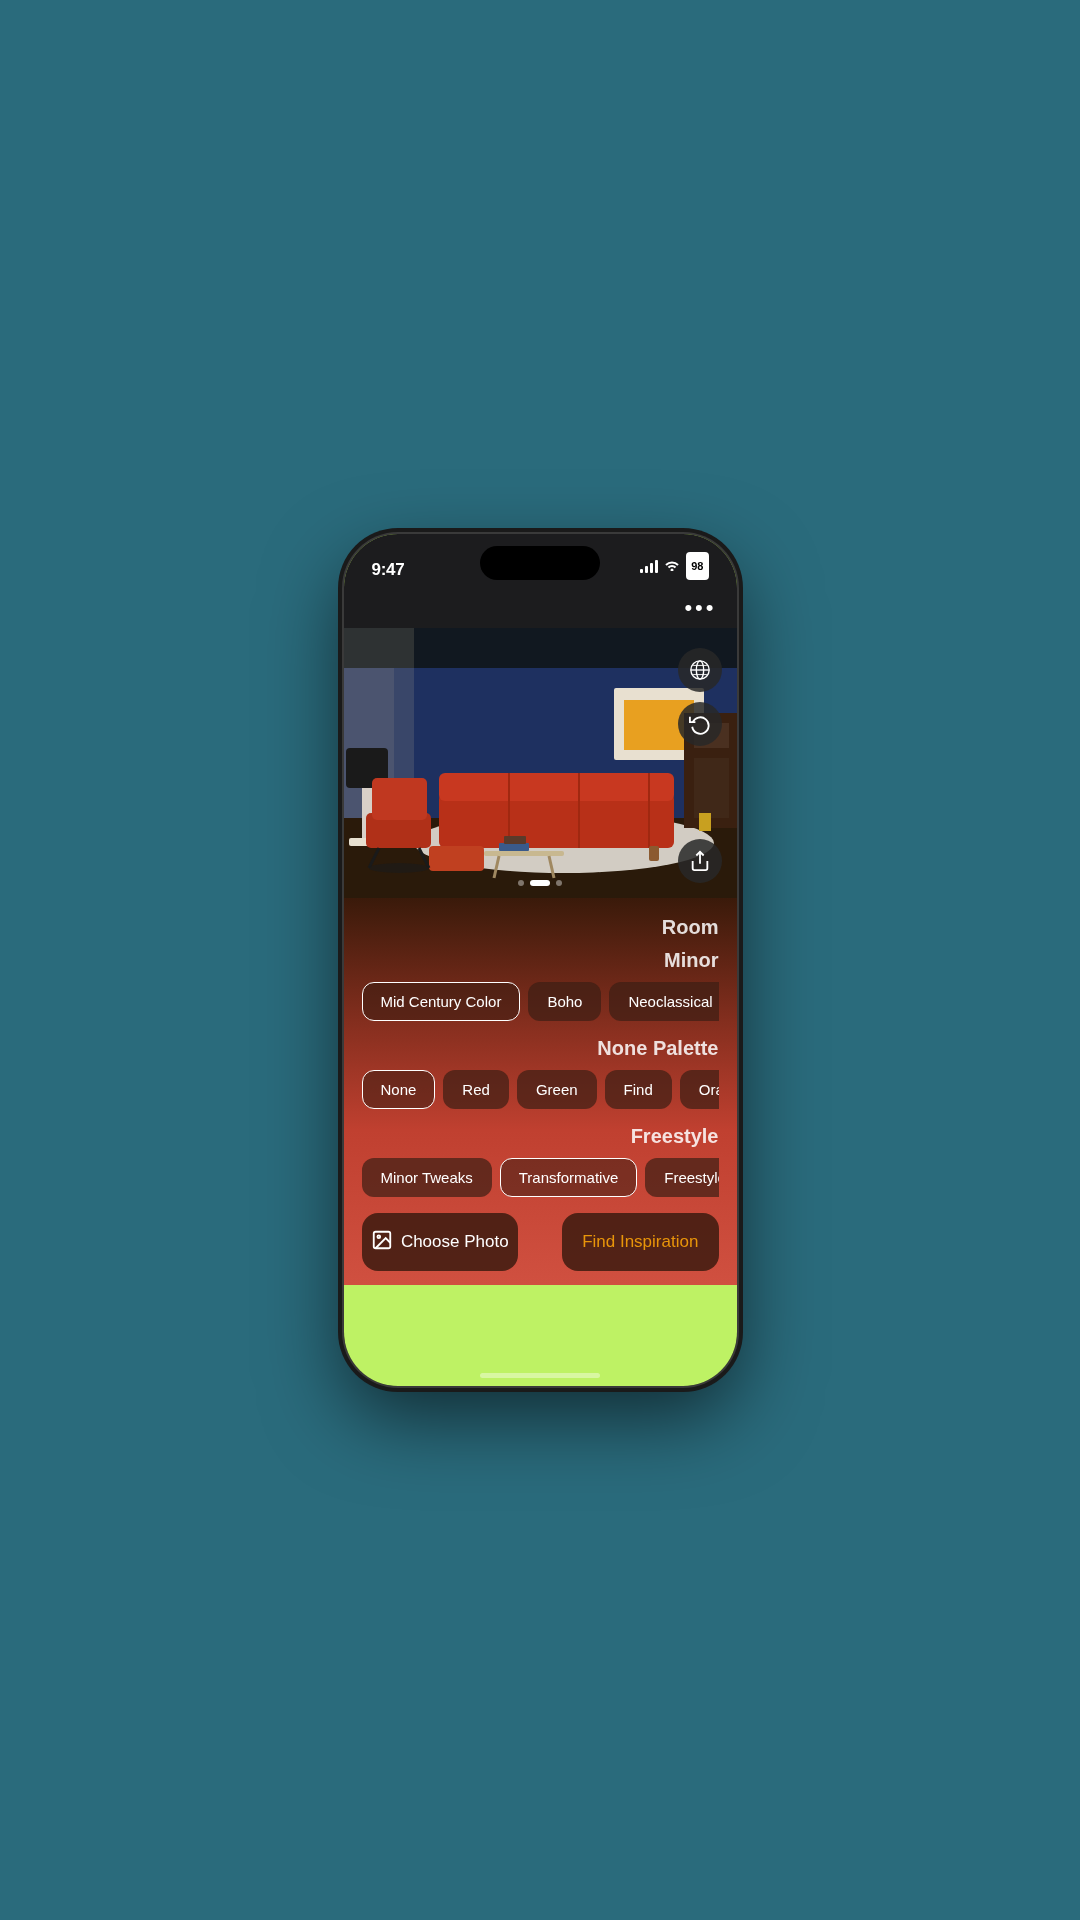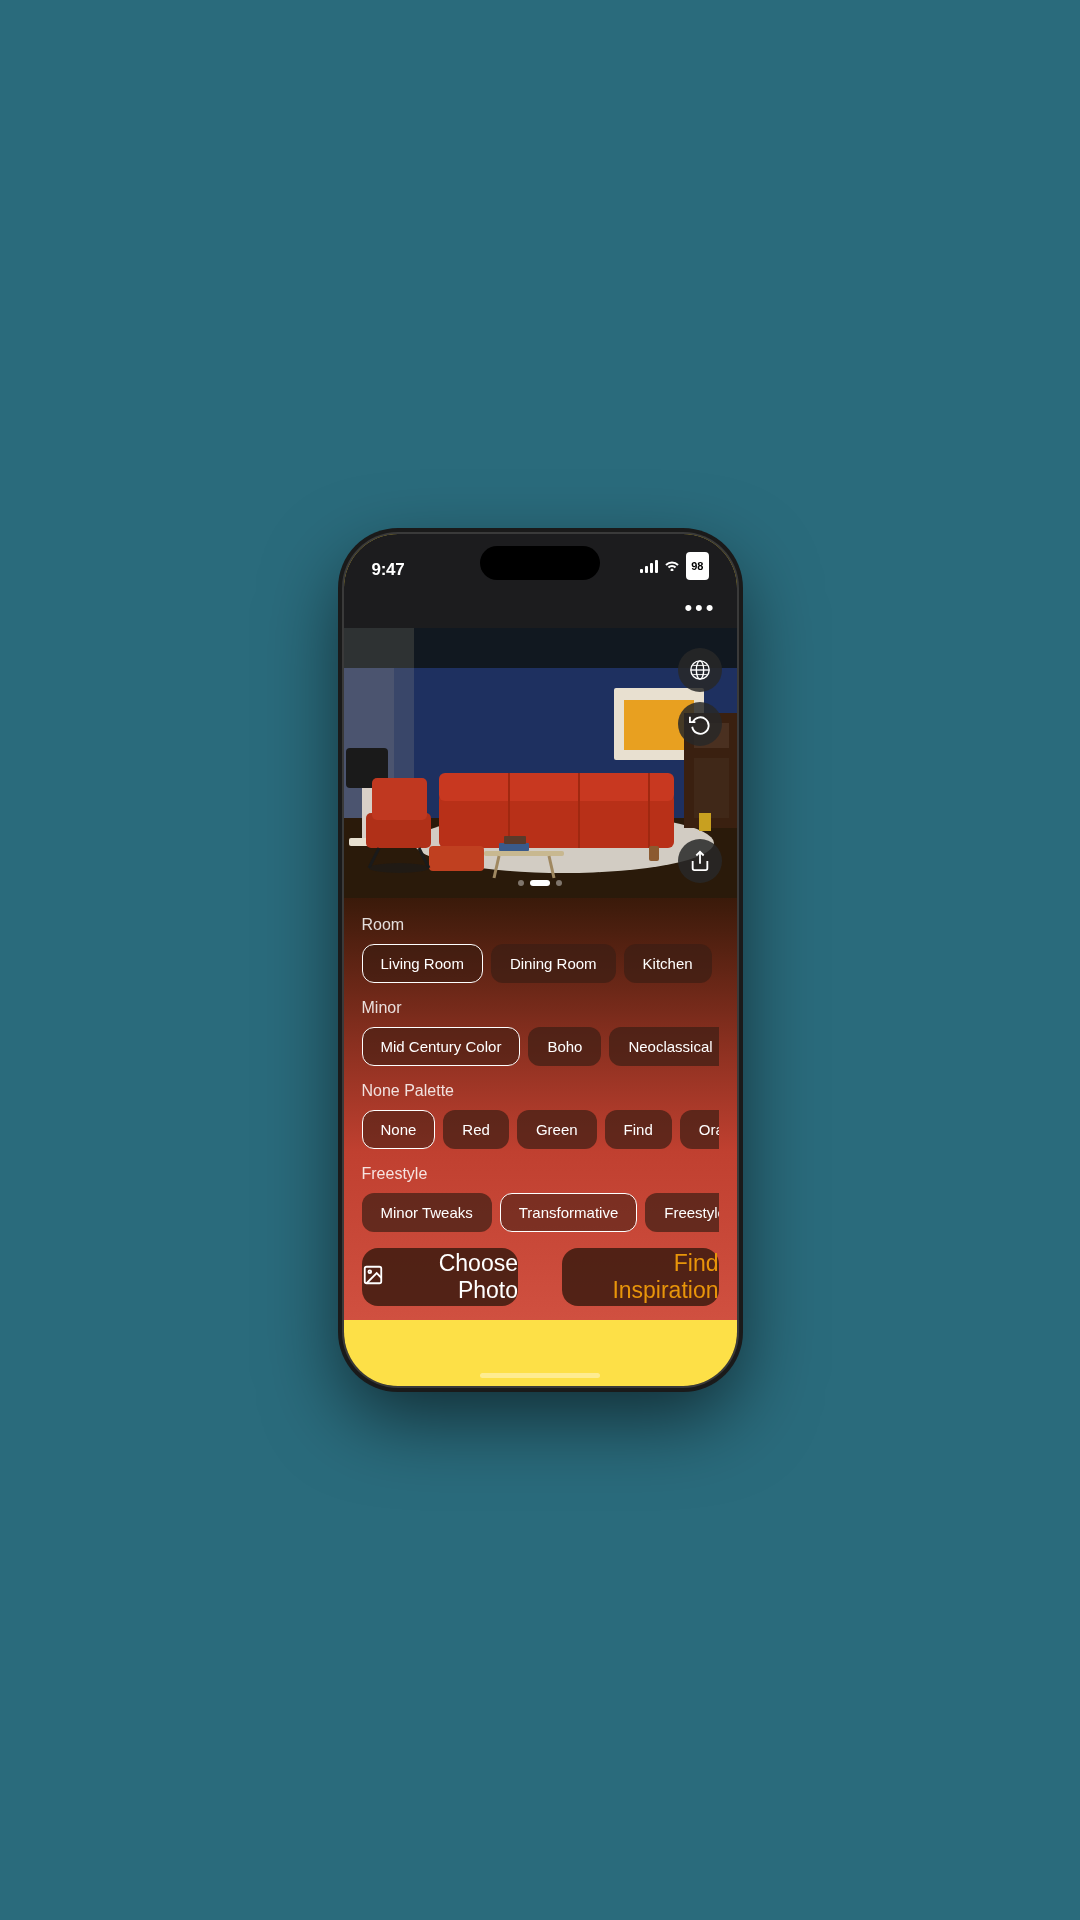--- a/index.html
+++ b/index.html
@@ -22,21 +22,21 @@
       position: relative;
       overflow: hidden;
       box-shadow: 0 0 0 2px #3a3a3a, 0 0 0 6px #1a1a1a, 0 30px 80px rgba(0,0,0,0.6);
     }
 
     .phone-screen {
       position: absolute;
       top: 0; left: 0; right: 0; bottom: 0;
       border-radius: 50px;
       overflow: hidden;
-      background: #fde047;
+      background: #bef264;
     }
 
     
     .status-bar {
       height: 54px;
       display: flex;
       align-items: flex-end;
       justify-content: space-between;
       padding: 0 28px 8px;
       background: #1c1c1e;
@@ -202,24 +202,25 @@
 
     
     .bottom-panel {
       background: linear-gradient(180deg, #3a1a0a 0%, #8B3020 35%, #c04030 60%, #d05040 100%);
       padding: 18px 18px 10px;
       flex: 1;
     }
 
     
     .section-label {
-      font-size: 16px;
+      font-size: 20px;
       color: rgba(255,255,255,0.85);
-      font-weight: 400;
+      font-weight: 700;
       margin-bottom: 10px;
+      text-align: right;
     }
 
     
     .chips-row {
       display: flex;
       gap: 8px;
       overflow-x: auto;
       scrollbar-width: none;
       margin-bottom: 14px;
       padding-bottom: 2px;
@@ -273,23 +274,22 @@
     .action-btn.accent {
       color: #E8950A;
       margin-left: 34px;
     }
 
     .action-btn-icon {
       font-size: 20px;
     }
 
     .action-btn-label {
-      font-size: 23px;
+      font-size: 17px;
       font-weight: 500;
-      text-align: right;
     }
 
     
     .home-indicator {
       position: absolute;
       bottom: 8px;
       left: 50%;
       transform: translateX(-50%);
       width: 120px;
       height: 5px;
@@ -422,26 +422,20 @@
       <div class="page-dots">
         <div class="dot"></div>
         <div class="dot active"></div>
         <div class="dot"></div>
       </div>
     </div>
 
     <div class="bottom-panel">
 
       <div class="section-label">Room</div>
-      <div class="chips-row">
-        <div class="chip selected">Living Room</div>
-        <div class="chip">Dining Room</div>
-        <div class="chip">Kitchen</div>
-
-      </div>
 
       <div class="section-label">Minor</div>
       <div class="chips-row">
         <div class="chip selected">Mid Century Color</div>
         <div class="chip">Boho</div>
         <div class="chip">Neoclassical</div>
       </div>
 
       <div class="section-label">None Palette</div>
       <div class="chips-row">

